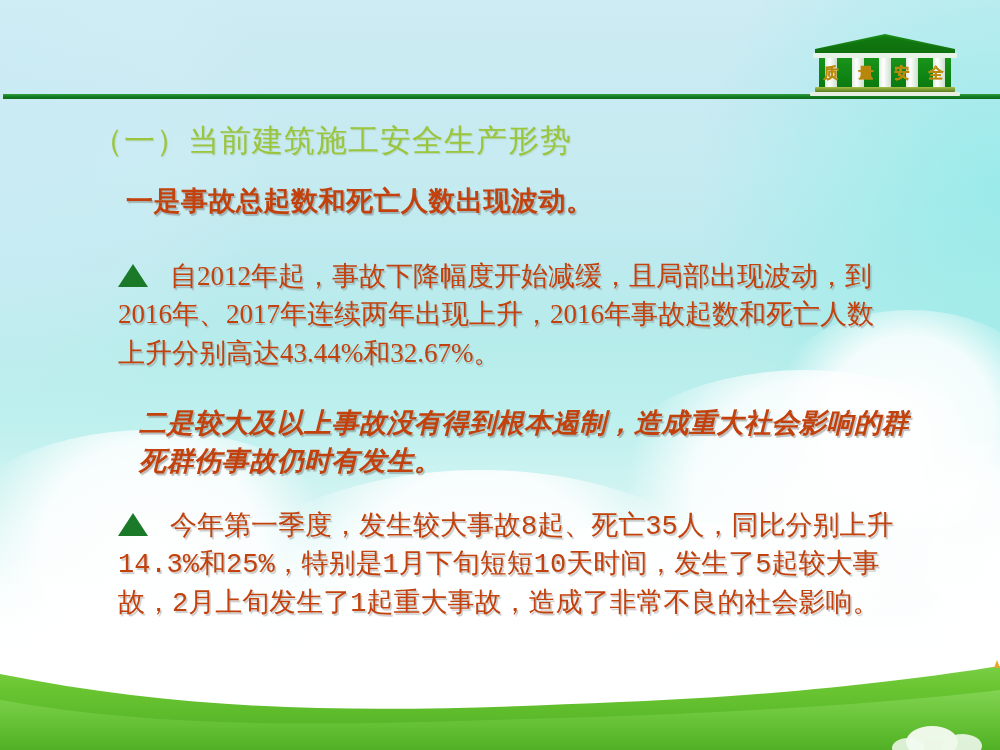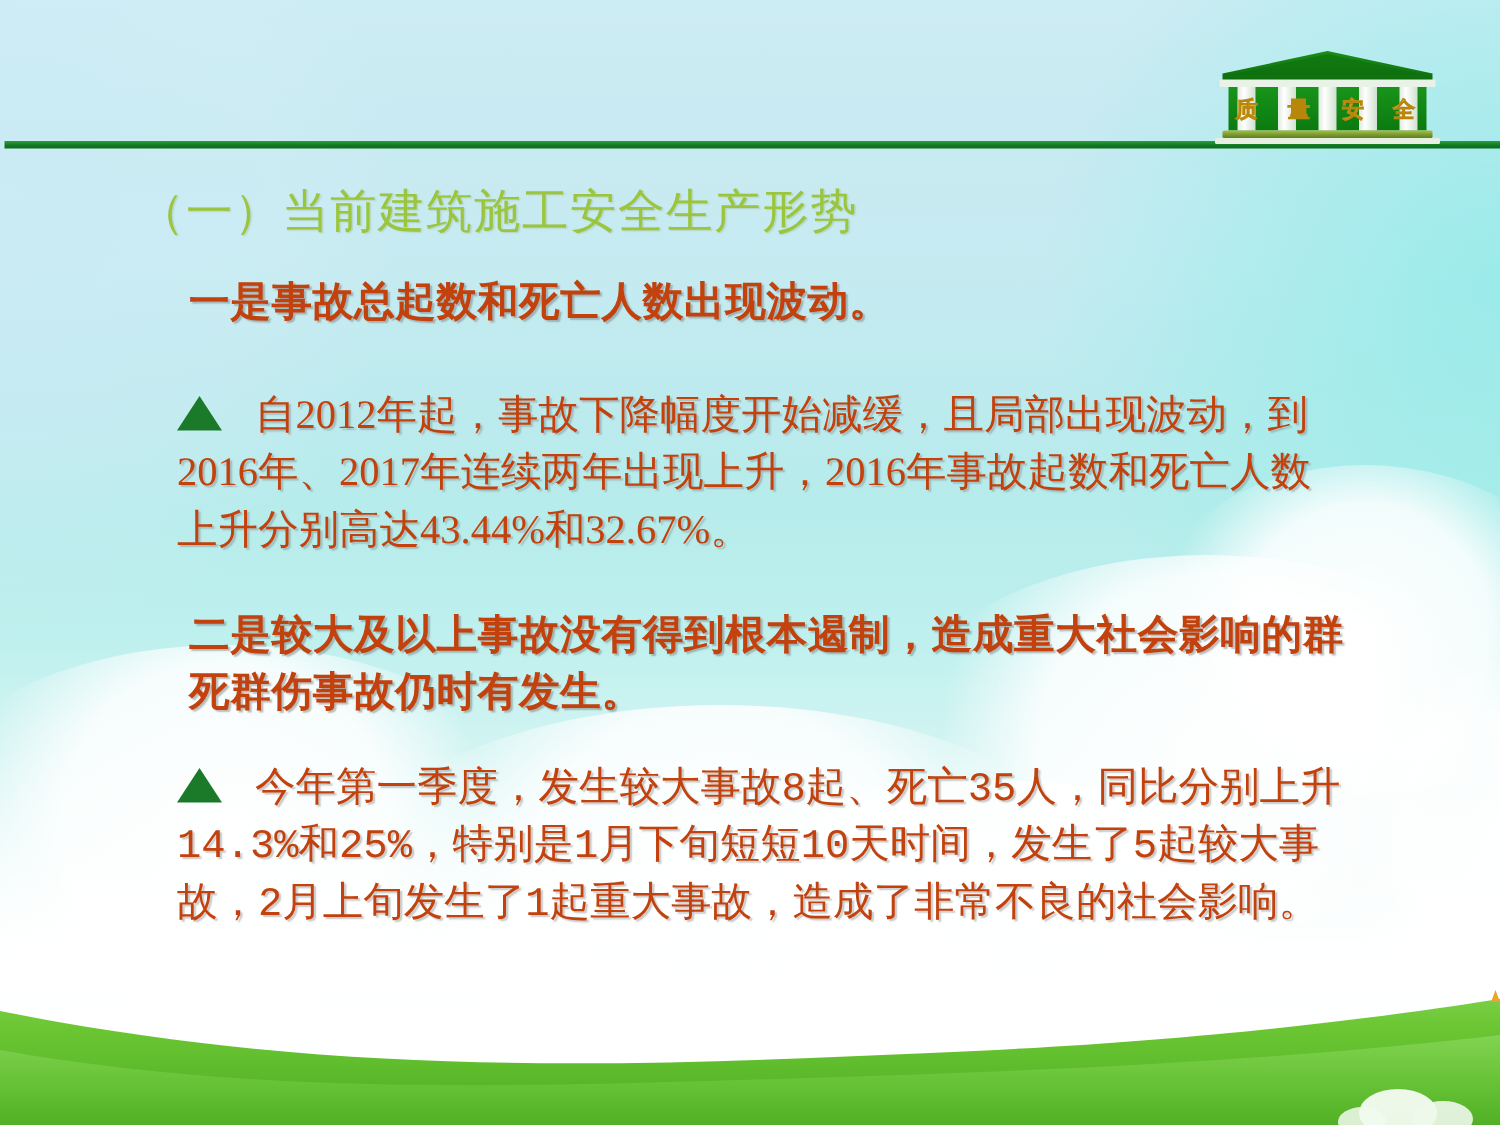--- a/index.html
+++ b/index.html
@@ -162,21 +162,21 @@
   }
   .para-normal {
     font-weight: normal;
     font-size: 27px;
     letter-spacing: 0px;
     text-shadow: 1.5px 1.5px 1px rgba(120,120,120,0.40);
   }
 
   .p1 { left: 126px; top: 70px; width: 800px; }
   .p2 { left: 118px; top: 124px; width: 780px; margin-top: 21px; }
-  .p3 { left: 126px; top: 292px; width: 790px; }
+  .p3 { left: 139px; top: 292px; width: 790px; font-style: italic; }
   .p4 { left: 118px; top: 396px; width: 790px; font-family: Liberation Mono, monospace; }
 
   .bullet-tri {
     display: inline-block;
     width: 0; height: 0;
     border-left: 15px solid transparent;
     border-right: 15px solid transparent;
     border-bottom: 23px solid #1b7a2a;
     vertical-align: -2px;
     margin-right: 12px;

